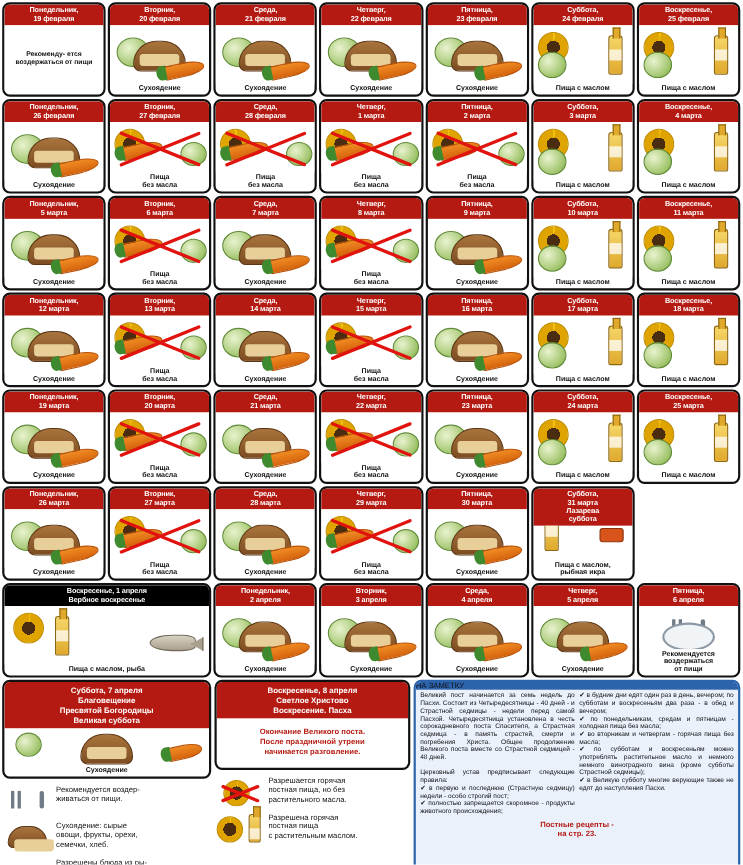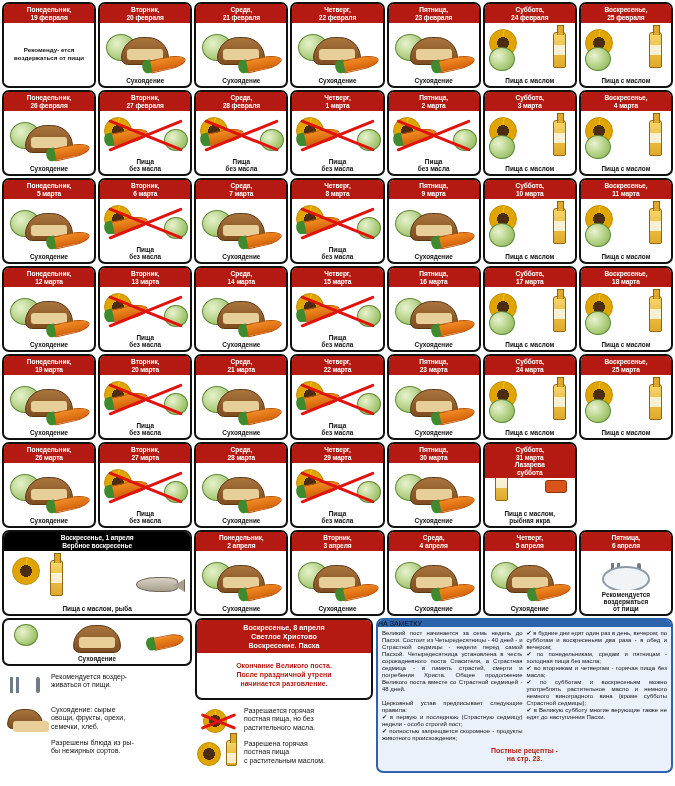--- a/index.html
+++ b/index.html
@@ -695,20 +695,24 @@
       <div class="foot" style="white-space: pre-line;">Рекомендуется
 воздержаться
 от пищи</div>
     </div>
   </div>
 
 <div class="bottom">
 
   <div>
     <div class="panel" style="margin-bottom:3px;">
+      <div class="phead" style="white-space: pre-line;">Суббота, 7 апреля
+Благовещение
+Пресвятой Богородицы
+Великая суббота</div>
       <div class="sm-art">
         <div class="bread" style="top:55%"></div>
         <div class="cabbage" style="top:12%;left:10px;width:22px;height:20px"></div>
         <div class="carrot" style="left:auto;right:6px;bottom:6px;width:30px"></div>
       </div>
       <div class="tiny-foot" style="white-space: pre-line;">Сухоядение</div>
     </div>
 
     <div class="legend">
       <div class="legend-row">

